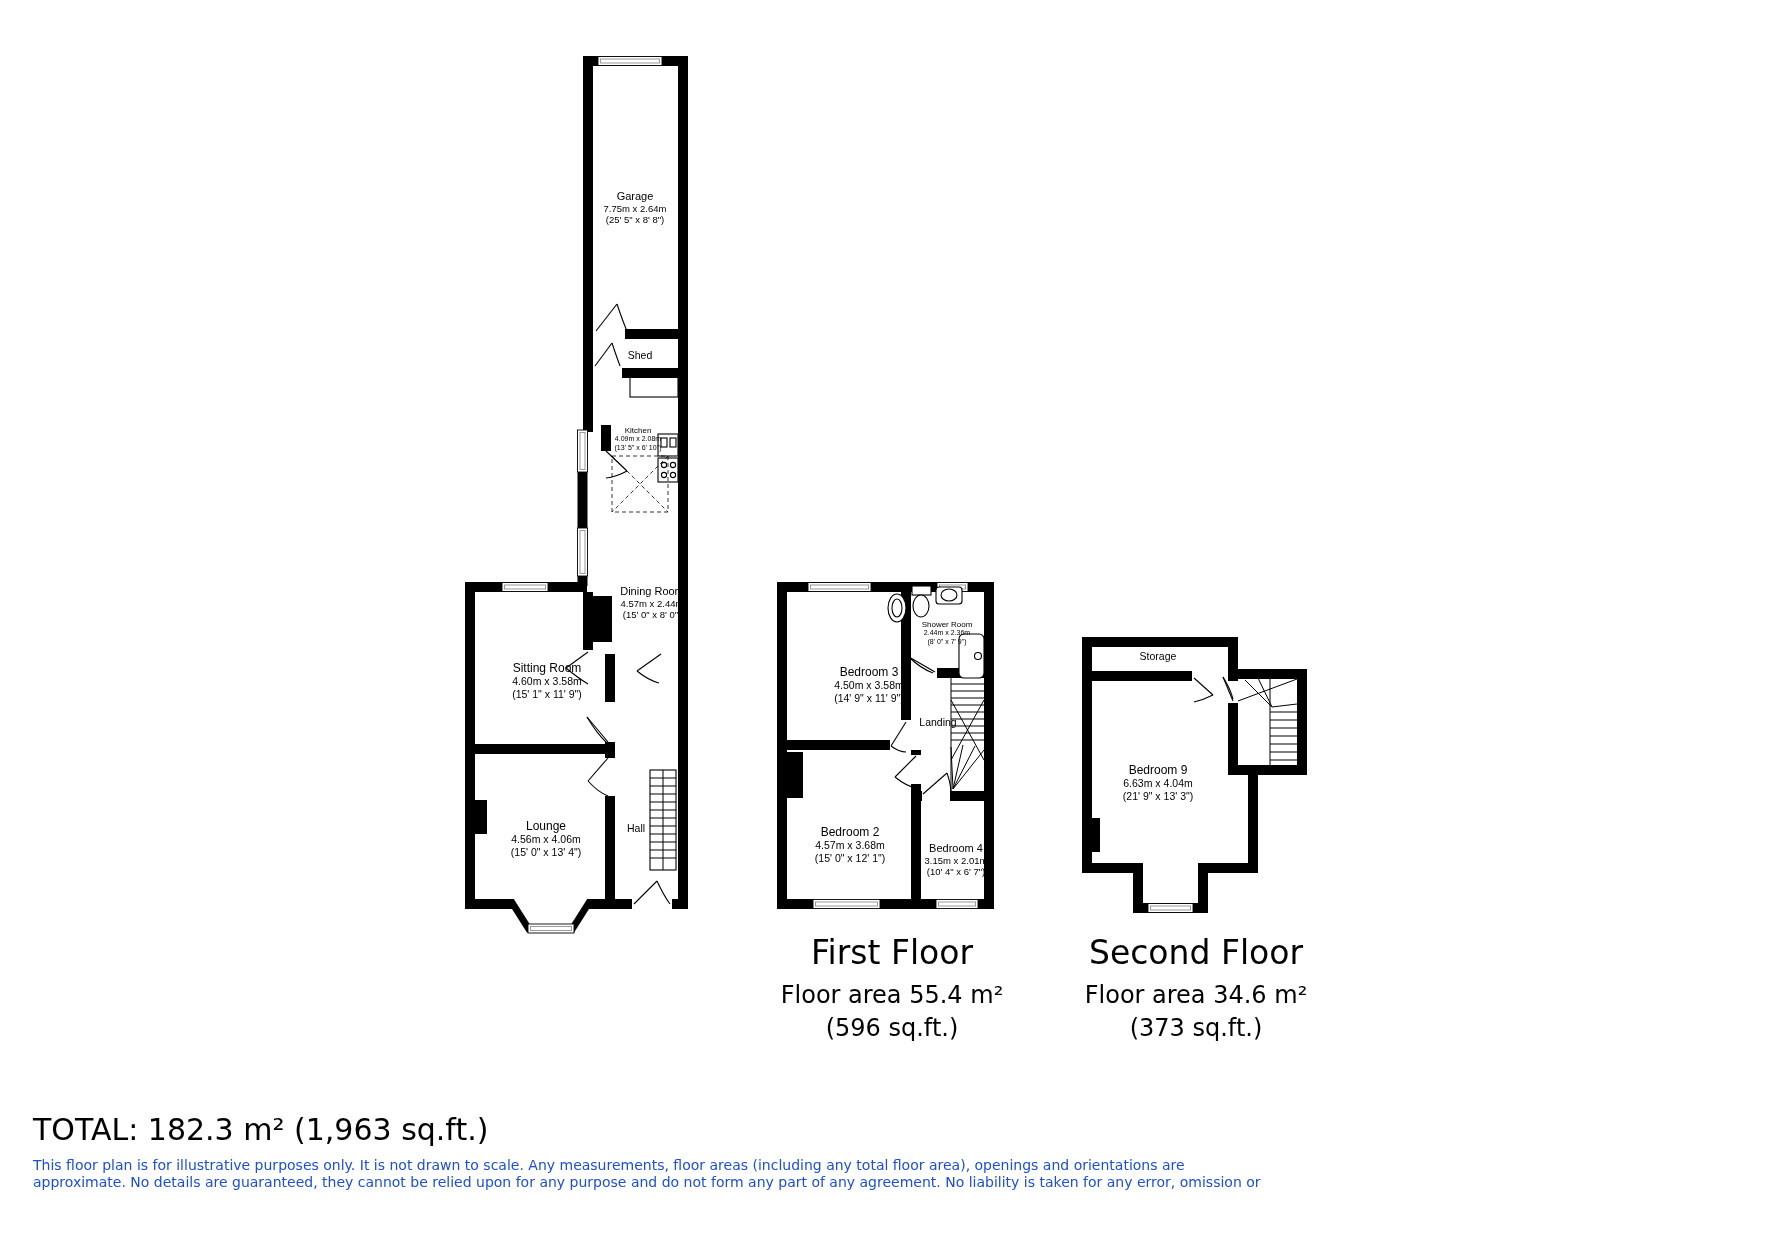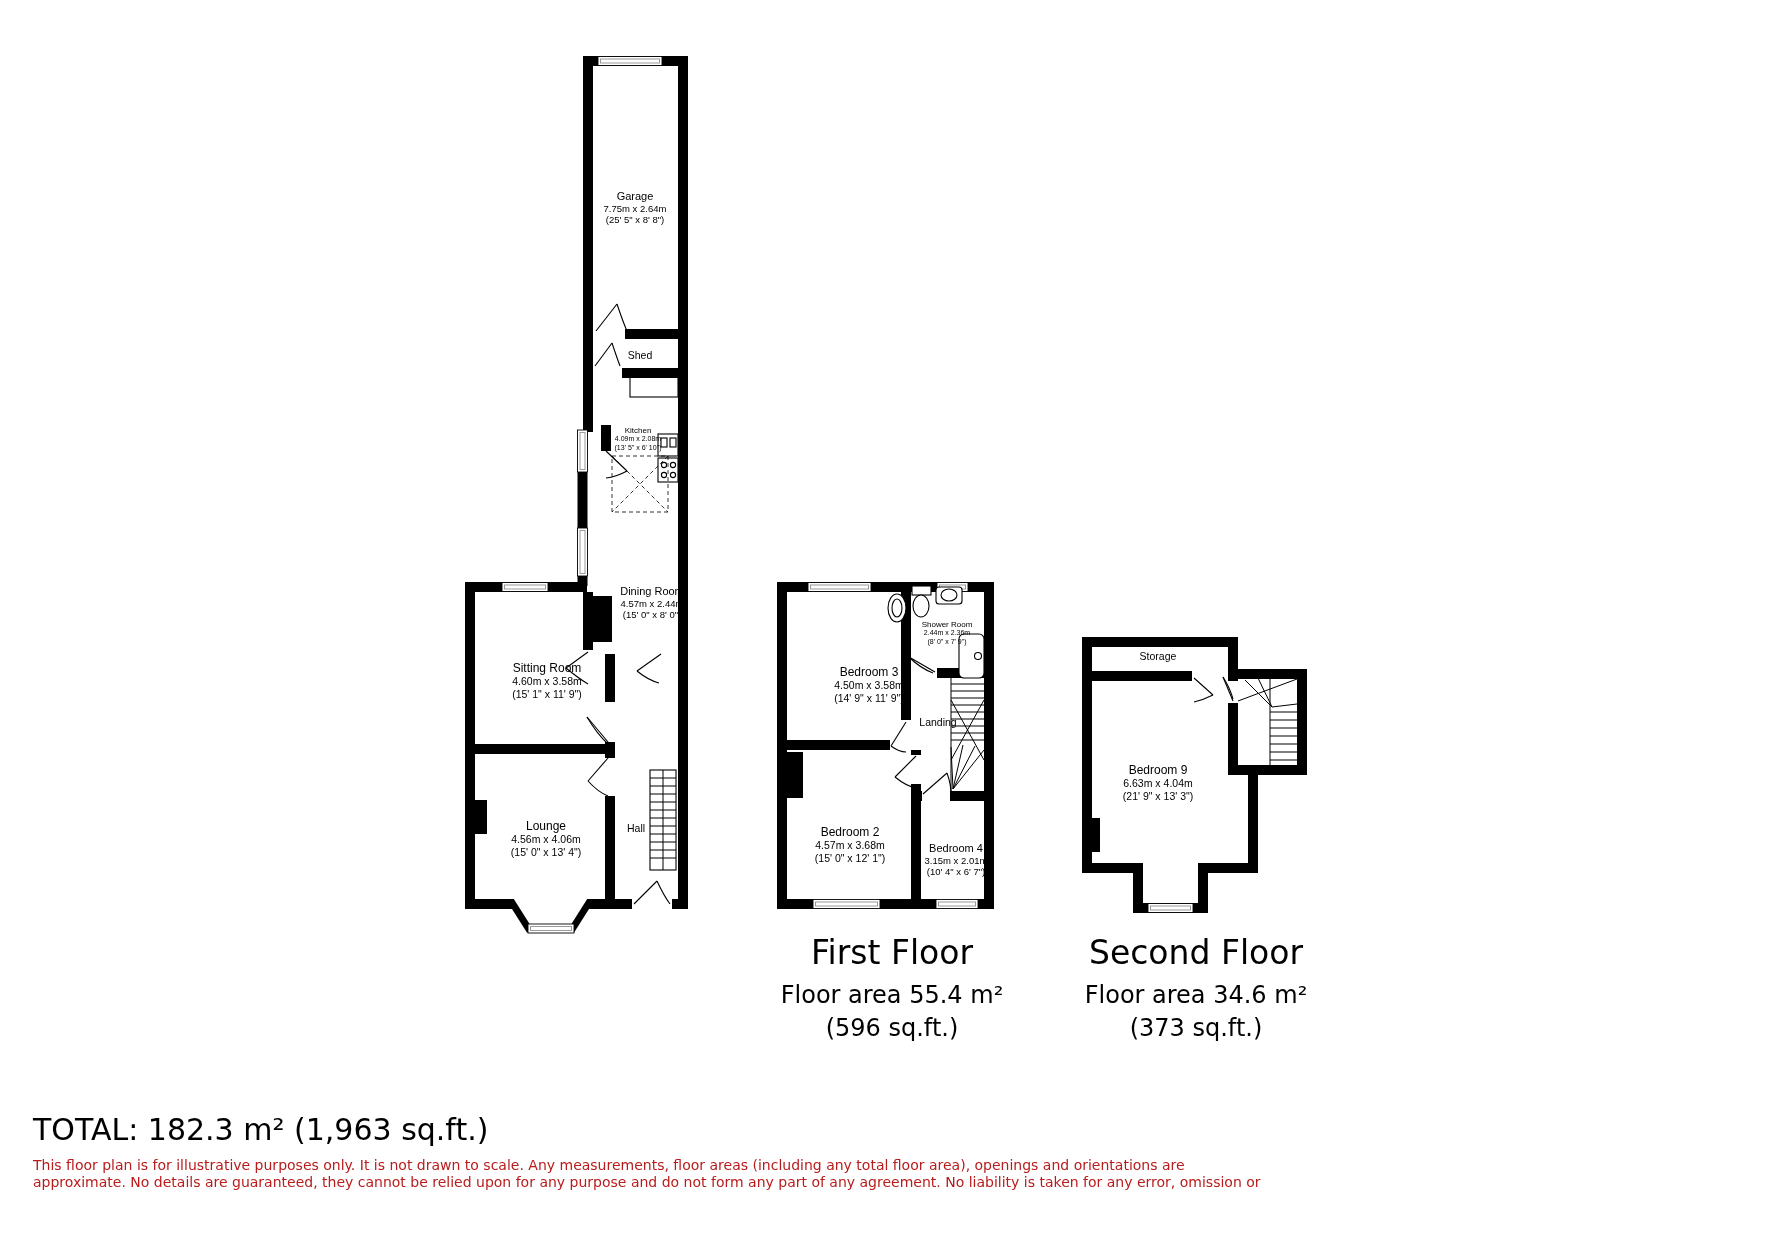--- a/index.html
+++ b/index.html
@@ -27,21 +27,21 @@
 
   .caption{position:absolute;transform:translateX(-50%);text-align:center;white-space:nowrap;
            font-family:"DejaVu Sans", sans-serif;}
   .cap-title{font-size:33px;line-height:36px;}
   .cap-area{font-size:24px;line-height:26px;margin-top:11px;}
   .cap-sqft{font-size:24px;line-height:26px;margin-top:7px;}
 
   .total{position:absolute;left:33px;top:1112px;font-family:"DejaVu Sans", sans-serif;
          font-size:30px;white-space:nowrap;}
   .disclaimer{position:absolute;left:33px;top:1157px;font-family:"DejaVu Sans", sans-serif;
-              font-size:14px;line-height:16.5px;color:#b91c1c;white-space:nowrap;}
+              font-size:14px;line-height:16.5px;color:#1d4ed8;white-space:nowrap;}
 </style>
 </head>
 <body>
 
 <div class="canvas">
 
 <svg width="1771" height="1239" viewBox="0 0 1771 1239">
 
   <g>
 

